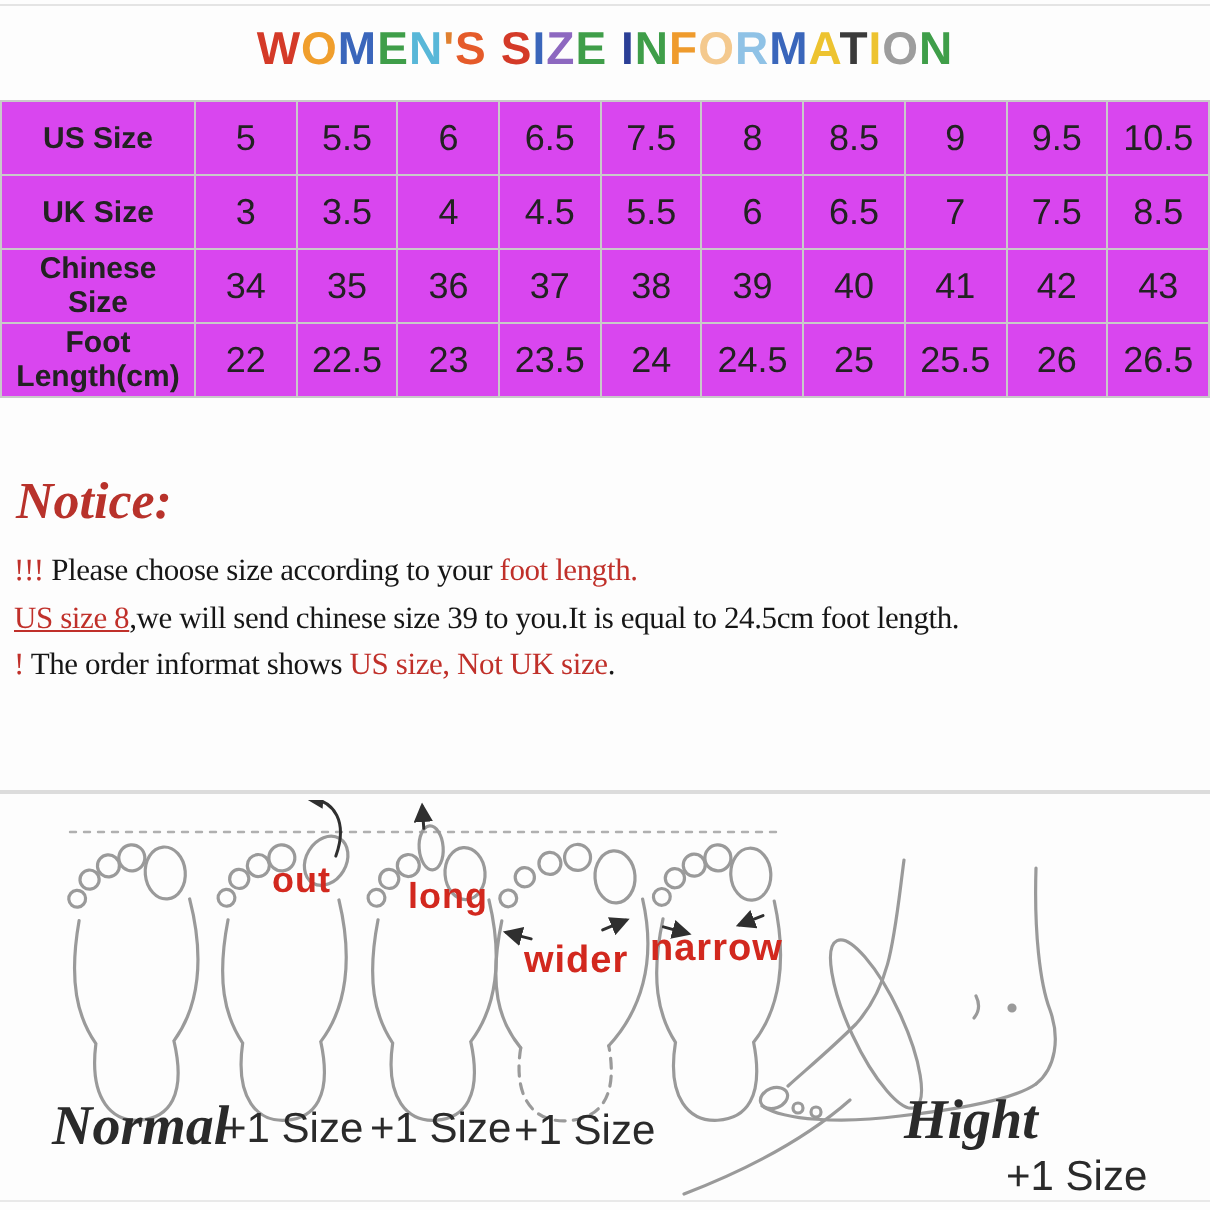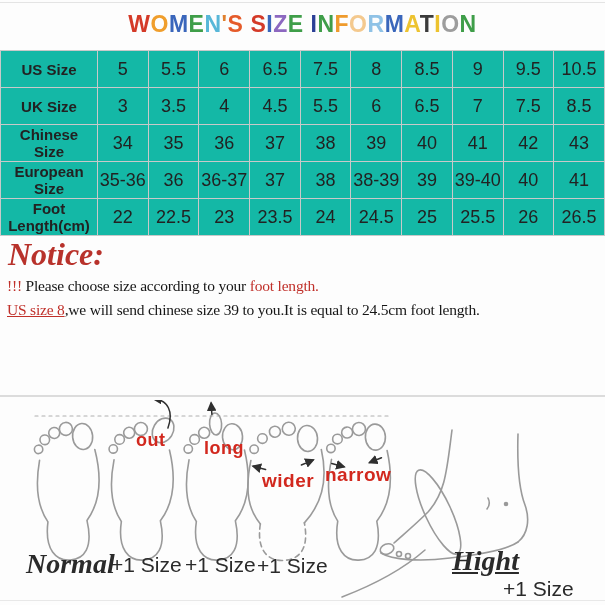--- a/index.html
+++ b/index.html
@@ -7,30 +7,30 @@
        font-family:"Liberation Sans",sans-serif;}
   .page{position:relative;width:605px;height:605px;background:#fdfdfd;}
   .top-edge{position:absolute;top:2px;left:0;width:605px;height:1px;background:#e4e4e4;}
   .bottom-edge{position:absolute;top:600px;left:0;width:605px;height:1px;background:#e8e8e8;}
 
   .title{position:absolute;top:11px;left:0;width:605px;text-align:center;
          font-weight:bold;font-size:23px;letter-spacing:.5px;}
   .title .sp{display:inline-block;width:7px;}
 
   table.size-table{position:absolute;top:50px;left:0;width:605px;
-        border-collapse:collapse;table-layout:fixed;background:#14b8a6;}
+        border-collapse:collapse;table-layout:fixed;background:#d946ef;}
   table.size-table col.hdr{width:97px;}
   table.size-table tr{height:37px;}
   table.size-table th,table.size-table td{
         border:1px solid #c9c9c9;text-align:center;vertical-align:middle;color:#222;}
   table.size-table th{font-weight:bold;font-size:15px;padding:0 5px;line-height:17px;}
   table.size-table td{font-size:18px;}
 
   .notice-heading{position:absolute;top:236px;left:8px;color:#b8322b;
-        font-family:"Liberation Serif",serif;font-style:italic;font-weight:bold;font-size:32px;}
+        font-family:"Liberation Serif",serif;font-style:italic;font-weight:bold;font-size:26px;}
   .notice-body{position:absolute;top:274px;left:7px;width:598px;
         font-family:Liberation Serif, serif;font-size:15.5px;letter-spacing:-0.2px;
         line-height:23.5px;color:#161616;overflow:hidden;}
   .notice-line{white-space:nowrap;}
   .notice-line .red{color:#c0302a;}
   .notice-line .red-underline{color:#c0302a;text-decoration:underline;}
 
   .divider{position:absolute;top:395px;left:0;width:605px;height:2px;background:#dcdcdc;}
 
   .feet-svg{position:absolute;top:400px;left:0;}
@@ -41,21 +41,21 @@
   .lbl-wider{left:262px;top:470px;font-size:19px;}
   .lbl-narrow{left:325px;top:464px;font-size:19px;text-align:right;}
 
   .cap{position:absolute;font-weight:normal;font-size:21px;color:#2a2a2a;}
   .cap-serif{font-family:"Liberation Serif",serif;font-style:italic;font-weight:bold;font-size:28px;text-align:right;}
   .cap-normal{left:26px;top:548px;}
   .cap-1{left:111px;top:553px;}
   .cap-2{left:185px;top:553px;}
   .cap-3{left:257px;top:554px;}
   .cap-4{left:336px;top:552px;}
-  .cap-hight{left:452px;top:545px;text-decoration:underline;}
+  .cap-hight{left:452px;top:545px;}
   .cap-hight-size{left:503px;top:577px;}
 </style>
 </head>
 <body>
 
 <div class="page">
   <div class="top-edge"></div>
 
   <div class="title"><span style="color: rgb(212, 58, 40);">W</span><span style="color: rgb(240, 158, 44);">O</span><span style="color: rgb(58, 102, 187);">M</span><span style="color: rgb(63, 158, 73);">E</span><span style="color: rgb(88, 183, 216);">N</span><span style="color: rgb(224, 128, 47);">'</span><span style="color: rgb(229, 91, 42);">S</span><span class="sp">&nbsp;</span><span style="color: rgb(212, 58, 40);">S</span><span style="color: rgb(58, 102, 187);">I</span><span style="color: rgb(141, 104, 192);">Z</span><span style="color: rgb(63, 158, 73);">E</span><span class="sp">&nbsp;</span><span style="color: rgb(43, 63, 150);">I</span><span style="color: rgb(63, 158, 73);">N</span><span style="color: rgb(239, 155, 45);">F</span><span style="color: rgb(244, 201, 142);">O</span><span style="color: rgb(143, 194, 230);">R</span><span style="color: rgb(58, 102, 187);">M</span><span style="color: rgb(237, 195, 48);">A</span><span style="color: rgb(59, 59, 59);">T</span><span style="color: rgb(237, 195, 47);">I</span><span style="color: rgb(157, 157, 157);">O</span><span style="color: rgb(63, 158, 73);">N</span></div>
 
@@ -107,52 +107,40 @@
           <td>36</td>
           <td>37</td>
           <td>38</td>
           <td>39</td>
           <td>40</td>
           <td>41</td>
           <td>42</td>
           <td>43</td>
         </tr>
         <tr>
-          <th>European Size</th>
-          <td>35-36</td>
-          <td>36</td>
-          <td>36-37</td>
-          <td>37</td>
-          <td>38</td>
-          <td>38-39</td>
-          <td>39</td>
-          <td>39-40</td>
-          <td>40</td>
-          <td>41</td>
-        </tr>
-        <tr>
           <th>Foot Length(cm)</th>
           <td>22</td>
           <td>22.5</td>
           <td>23</td>
           <td>23.5</td>
           <td>24</td>
           <td>24.5</td>
           <td>25</td>
           <td>25.5</td>
           <td>26</td>
           <td>26.5</td>
         </tr>
       </tbody>
   </table>
 
   <div class="notice-heading">Notice:</div>
   <div class="notice-body">
       <div class="notice-line"><span class="red">!!!</span><span> Please choose size according to your </span><span class="red">foot length.</span></div>
       <div class="notice-line"><span class="red-underline">US size 8</span><span>,we will send chinese size 39 to you.It is equal to 24.5cm foot length.</span></div>
+      <div class="notice-line"><span class="red">!</span><span> The order informat shows </span><span class="red">US size, Not UK size</span><span>.</span></div>
     </div>
 
   <div class="divider"></div>
 
   <svg class="feet-svg" width="605" height="205" viewBox="0 400 605 205" fill="none" stroke="#9a9a9a" stroke-width="1.6" stroke-linecap="round">
     <defs>
       <marker id="ah" viewBox="0 0 10 10" refX="8" refY="5" markerWidth="6.5" markerHeight="6.5" orient="auto-start-reverse">
         <path d="M0,0 L10,5 L0,10 z" fill="#2f2f2f" stroke="none"></path>
       </marker>
     </defs>

